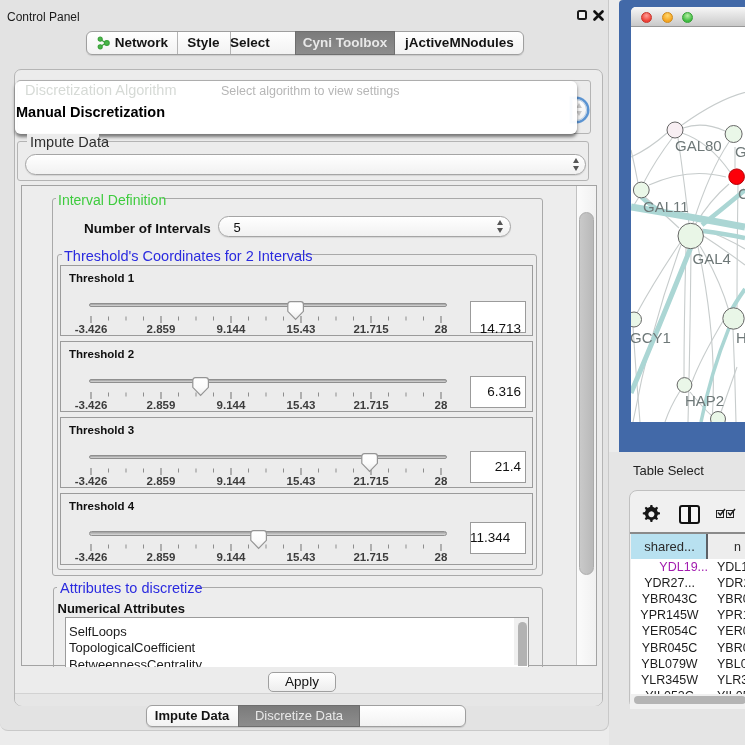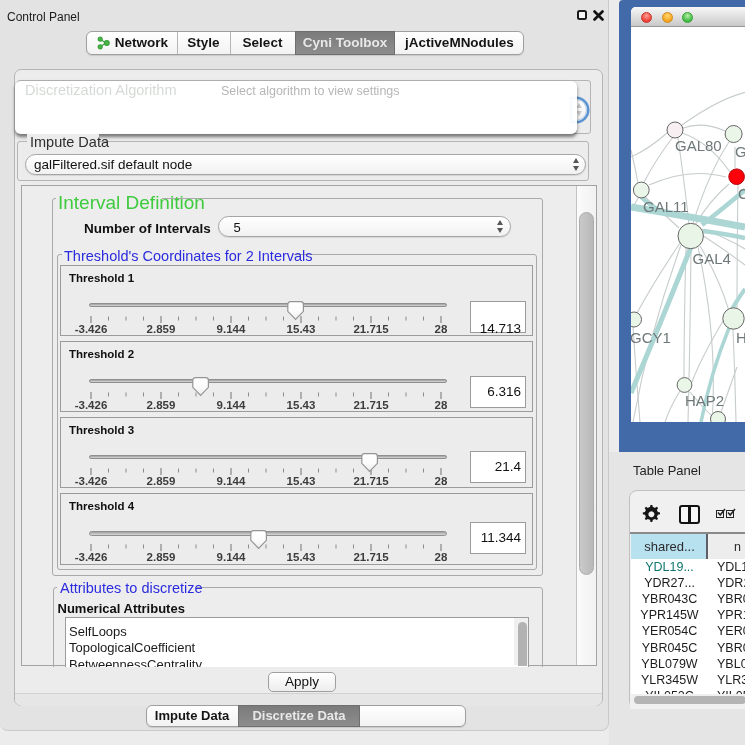--- a/index.html
+++ b/index.html
@@ -22,50 +22,50 @@
       <g stroke="#3aa13a" stroke-width="1.2" fill="#49b749">
         <path d="M3.5,3.5 L9,7 M3.5,10.5 L9,7" fill="none"></path>
         <circle cx="3.2" cy="3.2" r="2"></circle>
         <circle cx="9.8" cy="7" r="2.4"></circle>
         <circle cx="3.2" cy="10.8" r="2"></circle>
       </g>
     </svg>
 <div class="abs" style="left:177px;top:32px;width:1px;height:22px;background:#b4b4b4;"></div>
 <div class="lbl" style="left:177px;top:31px;width:53px;height:24px;line-height:23px;text-align:center;font-size:13.5px;font-weight:700;color:#141414;letter-spacing:0;">Style</div>
 <div class="abs" style="left:230px;top:32px;width:1px;height:22px;background:#b4b4b4;"></div>
-<div class="lbl" style="left:230px;top:31px;width:65px;height:34px;line-height:23px;text-align:center;font-size:13.5px;font-weight:700;color:#141414;letter-spacing:0;">Select</div>
+<div class="lbl" style="left:230px;top:31px;width:65px;height:34px;line-height:23px;text-align:left;font-size:13.5px;font-weight:700;color:#141414;letter-spacing:0;">Select</div>
 <div class="abs" style="left:295px;top:31px;width:100px;height:24px;background:linear-gradient(#7b7b7b,#8d8d8d);border:1px solid #6e6e6e;"></div>
 <div class="lbl" style="left:295px;top:31px;width:100px;height:24px;line-height:23px;text-align:center;font-size:13.5px;font-weight:700;color:#e8e8e8;letter-spacing:0;">Cyni Toolbox</div>
 <div class="lbl" style="left:395px;top:31px;width:129px;height:24px;line-height:23px;text-align:center;font-size:13.5px;font-weight:700;color:#141414;letter-spacing:0;">jActiveMNodules</div>
 <div class="abs" style="left:14px;top:69px;width:589px;height:637px;background:#ececec;border:1px solid #b5b5b5;border-radius:7px;"></div>
 <div class="abs" style="left:15px;top:693px;width:587px;height:12.5px;background:#e6e6e6;border-top:1px solid #d2d2d2;border-radius:0 0 7px 7px;"></div>
 <div class="abs" style="left:17px;top:80px;width:574px;height:54px;border:1px solid #b4b4b4;border-radius:3px;"></div>
 <div class="abs" style="left:572px;top:98.5px;width:15px;height:22px;background:linear-gradient(#ffffff,#f0f0f0);border:1px solid #b5cce4;border-radius:0 11px 11px 0;box-shadow:0 0 0 2.5px #5b94d2;"></div>
 <svg class="abs" style="left:575px;top:102px;" width="8" height="15" viewBox="0 0 8 15">
       <path d="M4,1 L7,6 L1,6 Z" fill="#c9c9c9"></path>
       <path d="M4,14 L7,9 L1,9 Z" fill="#c9c9c9"></path>
     </svg>
 <div class="abs" style="left:15px;top:81px;width:562px;height:53px;background:rgba(255,255,255,0.96);border-radius:6px;box-shadow:0 2.5px 3.5px rgba(0,0,0,0.5);"></div>
 <div class="lbl" style="left:221px;top:84px;font-size:12.5px;color:#b6b6b6;font-weight:400;">Select algorithm to view settings</div>
 <div class="lbl" style="left:25px;top:81.5px;font-size:14.5px;color:#d6dad6;font-weight:400;">Discretization Algorithm</div>
+<div class="lbl" style="left:16px;top:104px;font-size:14.5px;color:#000;font-weight:700;">Manual Discretization</div>
 <div class="abs" style="left:17px;top:141px;width:572px;height:40px;border:1px solid #b4b4b4;border-radius:3px;"></div>
 <div class="abs" style="left:27px;top:134px;width:72px;height:14px;background:#ececec;"></div>
 <div class="lbl" style="left:30px;top:134px;font-size:14.5px;color:#2e2e2e;font-weight:400;">Impute Data</div>
 <div class="abs" style="left:25px;top:153.5px;width:561px;height:21px;background:linear-gradient(#ffffff,#f1f1f1);border:1px solid #a5a5a5;border-radius:10.5px;box-shadow:0 1px 1px rgba(0,0,0,0.1);"></div>
-<div class="lbl" style="left:34px;top:157px;font-size:13.5px;color:#111;font-weight:400;">galFiltered.sif default node</div>
 <svg class="abs" style="left:572px;top:157px;" width="8" height="15" viewBox="0 0 8 15">
       <path d="M4,1 L7,6 L1,6 Z" fill="#555"></path>
       <path d="M4,14 L7,9 L1,9 Z" fill="#555"></path>
     </svg>
 <div class="abs" style="left:21px;top:185px;width:576px;height:481px;background:#ededed;border:1px solid #a3a3a3;overflow:hidden;"></div>
 <div class="abs" style="left:576px;top:186px;width:20px;height:479px;background:linear-gradient(to right,#fbfbfb,#f1f1f1);border-left:1px solid #c2c2c2;"></div>
 <div class="abs" style="left:578.5px;top:212px;width:15px;height:363px;background:linear-gradient(to right,#c9c9c9,#b9b9b9);border:1px solid #ababab;border-radius:7.5px;"></div>
 <div class="abs" style="left:52px;top:198px;width:491px;height:378px;border:1px solid #a9a9a9;border-radius:3px;"></div>
 <div class="abs" style="left:56px;top:192px;width:106px;height:13px;background:#ededed;"></div>
-<div class="lbl" style="left:58px;top:192px;font-size:19px;color:#3ecb3e;font-weight:400;">Interval Definition</div>
+<div class="lbl" style="left:58px;top:192px;font-size:14px;color:#3ecb3e;font-weight:400;">Interval Definition</div>
 <div class="lbl" style="left:84px;top:220.5px;font-size:13.5px;color:#101010;font-weight:700;">Number of Intervals</div>
 <div class="abs" style="left:218px;top:216px;width:293px;height:21px;background:linear-gradient(#ffffff,#f1f1f1);border:1px solid #a5a5a5;border-radius:10.5px;box-shadow:0 1px 1px rgba(0,0,0,0.1);"></div>
 <div class="lbl" style="left:233.5px;top:219.5px;font-size:13px;color:#111;font-weight:400;">5</div>
 <svg class="abs" style="left:496px;top:219px;" width="8" height="15" viewBox="0 0 8 15">
       <path d="M4,1 L7,6 L1,6 Z" fill="#555"></path>
       <path d="M4,14 L7,9 L1,9 Z" fill="#555"></path>
     </svg>
 <div class="abs" style="left:57px;top:254px;width:480px;height:316px;border:1px solid #a9a9a9;border-radius:3px;"></div>
 <div class="abs" style="left:62px;top:248px;width:232px;height:13px;background:#ededed;"></div>
 <div class="lbl" style="left:64px;top:247.5px;font-size:14.5px;color:#2b2bdf;font-weight:400;">Threshold's Coordinates for 2 Intervals</div>
@@ -237,38 +237,38 @@
       <defs>
         <linearGradient id="th493" x1="0" y1="0" x2="0" y2="1">
           <stop offset="0" stop-color="#ffffff"></stop>
           <stop offset="0.55" stop-color="#fbfbfb"></stop>
           <stop offset="1" stop-color="#ebebeb"></stop>
         </linearGradient>
       </defs>
       <path d="M3.5,0.7 L13.7,0.7 Q16.4,0.7 16.4,3.4 L16.4,10.3 L8.6,18.4 L0.8,10.3 L0.8,3.4 Q0.8,0.7 3.5,0.7 Z" fill="url(#th493)" stroke="#949494" stroke-width="1.2"></path>
     </svg>
 <div class="abs" style="left:470px;top:522.1px;width:56px;height:32px;background:#fff;border:1px solid #9b9b9b;"></div>
-<div class="lbl" style="left:470px;top:522.1px;width:51px;height:44px;line-height:31px;text-align:right;font-size:13.5px;color:#111;">11.344</div>
+<div class="lbl" style="left:470px;top:522.1px;width:51px;height:44px;line-height:31px;font-size:13.5px;color:#111;">11.344</div>
 <div class="abs" style="left:53px;top:587px;width:490px;height:90px;border:1px solid #a9a9a9;border-radius:3px;"></div>
 <div class="abs" style="left:57px;top:580px;width:140px;height:14px;background:#ededed;"></div>
 <div class="lbl" style="left:60px;top:580px;font-size:14.5px;color:#2b2bdf;font-weight:400;text-align:right;">Attributes to discretize</div>
 <div class="lbl" style="left:57.5px;top:600.5px;font-size:13px;color:#101010;font-weight:700;">Numerical Attributes</div>
 <div class="abs" style="left:65px;top:617px;width:464px;height:60px;background:#fff;border:1px solid #9b9b9b;overflow:hidden;"></div>
 <div class="lbl" style="left:69px;top:623.5px;font-size:13px;color:#1a1a1a;font-weight:400;">SelfLoops</div>
 <div class="lbl" style="left:69px;top:640px;font-size:13px;color:#1a1a1a;font-weight:400;">TopologicalCoefficient</div>
 <div class="lbl" style="left:69px;top:656.5px;font-size:13px;color:#1a1a1a;font-weight:400;">BetweennessCentrality</div>
 <div class="abs" style="left:514px;top:618px;width:14px;height:47px;background:#f0f0f0;"></div>
 <div class="abs" style="left:517.5px;top:622px;width:9px;height:44px;background:#b2b2b2;border-radius:4.5px 4.5px 0 0;"></div>
 <div class="abs" style="left:15px;top:666.5px;width:581px;height:26px;background:#ececec;"></div>
 <div class="abs" style="left:268px;top:671.5px;width:68px;height:20.5px;background:linear-gradient(#ffffff,#ededed);border:1px solid #9f9f9f;border-radius:5px;"></div>
 <div class="lbl" style="left:268px;top:671.5px;width:68px;height:20px;line-height:19.5px;text-align:center;font-size:13.5px;color:#111;font-weight:400;">Apply</div>
 <div class="abs" style="left:146px;top:705px;width:320px;height:22px;background:linear-gradient(#ffffff,#f2f2f2);border:1px solid #9f9f9f;border-radius:6px;box-shadow:0 1px 1px rgba(0,0,0,0.12);overflow:hidden;"></div>
 <div class="lbl" style="left:146px;top:705px;width:92px;height:34px;line-height:21px;text-align:center;font-size:13px;font-weight:700;color:#141414;letter-spacing:0;">Impute Data</div>
 <div class="abs" style="left:238px;top:705px;width:122px;height:22px;background:linear-gradient(#7b7b7b,#8d8d8d);border:1px solid #6e6e6e;"></div>
-<div class="lbl" style="left:238px;top:705px;width:122px;height:35px;line-height:21px;text-align:center;font-size:13px;font-weight:700;color:#e8e8e8;letter-spacing:0;">Discretize Data</div>
+<div class="lbl" style="left:238px;top:705px;width:122px;height:35px;line-height:21px;text-align:center;font-size:13px;font-weight:400;color:#e8e8e8;letter-spacing:0;">Discretize Data</div>
 <div class="abs" style="left:619px;top:0;width:126px;height:452px;background:#4269a8;border-radius:4px 0 0 0;"></div>
 <div class="abs" style="left:631px;top:7px;width:114px;height:415px;background:#fff;border-radius:5px 0 0 0;overflow:hidden;"></div>
 <div class="abs" style="left:631px;top:7px;width:114px;height:20px;background:linear-gradient(#f7f7f7,#c9c9c9);border-bottom:1px solid #989898;border-radius:5px 0 0 0;"></div>
 <div class="abs" style="left:641.0px;top:11.5px;width:11px;height:11px;border-radius:50%;background:radial-gradient(circle at 50% 30%, #ff9d96, #ee3f35 70%);border:0.5px solid #c6342c;"></div>
 <div class="abs" style="left:661.5px;top:11.5px;width:11px;height:11px;border-radius:50%;background:radial-gradient(circle at 50% 30%, #ffd76e, #f5a31e 70%);border:0.5px solid #cf8a1a;"></div>
 <div class="abs" style="left:681.5px;top:11.5px;width:11px;height:11px;border-radius:50%;background:radial-gradient(circle at 50% 30%, #b6eea4, #3dbb3f 70%);border:0.5px solid #35a037;"></div>
 <svg class="abs" style="left:631px;top:27px;" width="114" height="395" viewBox="0 0 114 395">
 <g fill="none" stroke="#c7cccc" stroke-width="1.1">
 <path d="M51,98 Q90,70 120,64"></path>
 <path d="M42,110 Q25,132 12,157"></path>
@@ -324,42 +324,42 @@
 <text x="104" y="130">G.</text>
 <text x="107" y="172">C</text>
 <text x="12" y="184.5">GAL11</text>
 <text x="61.5" y="237">GAL4</text>
 <text x="-1" y="316">GCY1</text>
 <text x="105" y="316">H</text>
 <text x="54" y="379">HAP2</text>
 </g>
 </svg>
 <div class="abs" style="left:609px;top:452px;width:136px;height:293px;background:#e5e5e5;"></div>
-<div class="lbl" style="left:633px;top:463px;font-size:13px;color:#222;font-weight:400;">Table Panel</div>
+<div class="lbl" style="left:633px;top:463px;font-size:13px;color:#222;font-weight:400;">Table Select</div>
 <div class="abs" style="left:629px;top:490px;width:130px;height:219px;background:#f0f0f0;border:1px solid #c0c0c0;border-radius:8px;overflow:hidden;"></div>
 <svg class="abs" style="left:642px;top:505px;" width="19" height="19" viewBox="0 0 19 19">
 <path fill="#161616" d="M9.5,0.8 L11.3,0.8 L11.8,3 a6.8,6.8 0 0 1 2.1,0.9 l1.9,-1.2 1.3,1.3 -1.2,1.9 a6.8,6.8 0 0 1 0.9,2.1 l2.2,0.5 0,1.8 -2.2,0.5 a6.8,6.8 0 0 1 -0.9,2.1 l1.2,1.9 -1.3,1.3 -1.9,-1.2 a6.8,6.8 0 0 1 -2.1,0.9 l-0.5,2.2 -1.8,0 -0.5,-2.2 a6.8,6.8 0 0 1 -2.1,-0.9 l-1.9,1.2 -1.3,-1.3 1.2,-1.9 a6.8,6.8 0 0 1 -0.9,-2.1 l-2.2,-0.5 0,-1.8 2.2,-0.5 a6.8,6.8 0 0 1 0.9,-2.1 l-1.2,-1.9 1.3,-1.3 1.9,1.2 a6.8,6.8 0 0 1 2.1,-0.9 Z M10.4,7.2 a3,3 0 1 0 0.01,0 Z" transform="translate(-1,-1)"></path>
 </svg>
 <div class="abs" style="left:678.5px;top:505px;width:21.5px;height:18.5px;border:2.6px solid #111;border-radius:3px;background:#f6f6f6;"></div>
 <div class="abs" style="left:688px;top:507px;width:2.6px;height:14.5px;background:#111;"></div>
 <div class="abs" style="left:715.5px;top:509.5px;width:8px;height:8px;border:1.3px solid #222;"></div>
 <svg class="abs" style="left:715.5px;top:506.5px;" width="11" height="11" viewBox="0 0 11 11">
       <path d="M2,5.5 L4.2,8 L9,2" stroke="#222" stroke-width="1.5" fill="none"></path>
     </svg>
 <div class="abs" style="left:725.5px;top:509.5px;width:8px;height:8px;border:1.3px solid #222;"></div>
 <svg class="abs" style="left:725.5px;top:506.5px;" width="11" height="11" viewBox="0 0 11 11">
       <path d="M2,5.5 L4.2,8 L9,2" stroke="#222" stroke-width="1.5" fill="none"></path>
     </svg>
 <div class="abs" style="left:630px;top:532px;width:115px;height:1.5px;background:#8a8a8a;"></div>
 <div class="abs" style="left:631px;top:533.5px;width:77px;height:25.5px;background:#b8e1f0;border-right:2px solid #5d6166;"></div>
 <div class="abs" style="left:710px;top:533.5px;width:35px;height:25.5px;background:#ededed;"></div>
 <div class="lbl" style="left:631px;top:533.5px;width:77px;height:25.5px;line-height:25px;text-align:center;font-size:13px;color:#2b2b2b;">shared...</div>
 <div class="lbl" style="left:734px;top:540px;font-size:12.5px;color:#2b2b2b;font-weight:400;">n</div>
 <div class="abs" style="left:631px;top:559px;width:114px;height:135px;background:#fff;overflow:hidden;"></div>
-<div class="lbl" style="left:631px;top:559.0px;width:77px;height:16px;line-height:16px;text-align:center;font-size:12.5px;color:#0f766e;">YDL19...</div>
+<div class="lbl" style="left:631px;top:559.0px;width:77px;height:16px;line-height:16px;text-align:right;font-size:12.5px;color:#a21caf;">YDL19...</div>
 <div class="lbl" style="left:717px;top:559.0px;height:16px;line-height:16px;font-size:12.5px;color:#1c1c1c;">YDL194W</div>
 <div class="lbl" style="left:631px;top:575.1px;width:77px;height:16px;line-height:16px;text-align:center;font-size:12.5px;color:#1c1c1c;">YDR27...</div>
 <div class="lbl" style="left:717px;top:575.1px;height:16px;line-height:16px;font-size:12.5px;color:#1c1c1c;">YDR277C</div>
 <div class="lbl" style="left:631px;top:591.2px;width:77px;height:16px;line-height:16px;text-align:center;font-size:12.5px;color:#1c1c1c;">YBR043C</div>
 <div class="lbl" style="left:717px;top:591.2px;height:16px;line-height:16px;font-size:12.5px;color:#1c1c1c;">YBR043C</div>
 <div class="lbl" style="left:631px;top:607.3px;width:77px;height:16px;line-height:16px;text-align:center;font-size:12.5px;color:#1c1c1c;">YPR145W</div>
 <div class="lbl" style="left:717px;top:607.3px;height:16px;line-height:16px;font-size:12.5px;color:#1c1c1c;">YPR145W</div>
 <div class="lbl" style="left:631px;top:623.4px;width:77px;height:16px;line-height:16px;text-align:center;font-size:12.5px;color:#1c1c1c;">YER054C</div>
 <div class="lbl" style="left:717px;top:623.4px;height:16px;line-height:16px;font-size:12.5px;color:#1c1c1c;">YER054C</div>
 <div class="lbl" style="left:631px;top:639.5px;width:77px;height:16px;line-height:16px;text-align:center;font-size:12.5px;color:#1c1c1c;">YBR045C</div>

